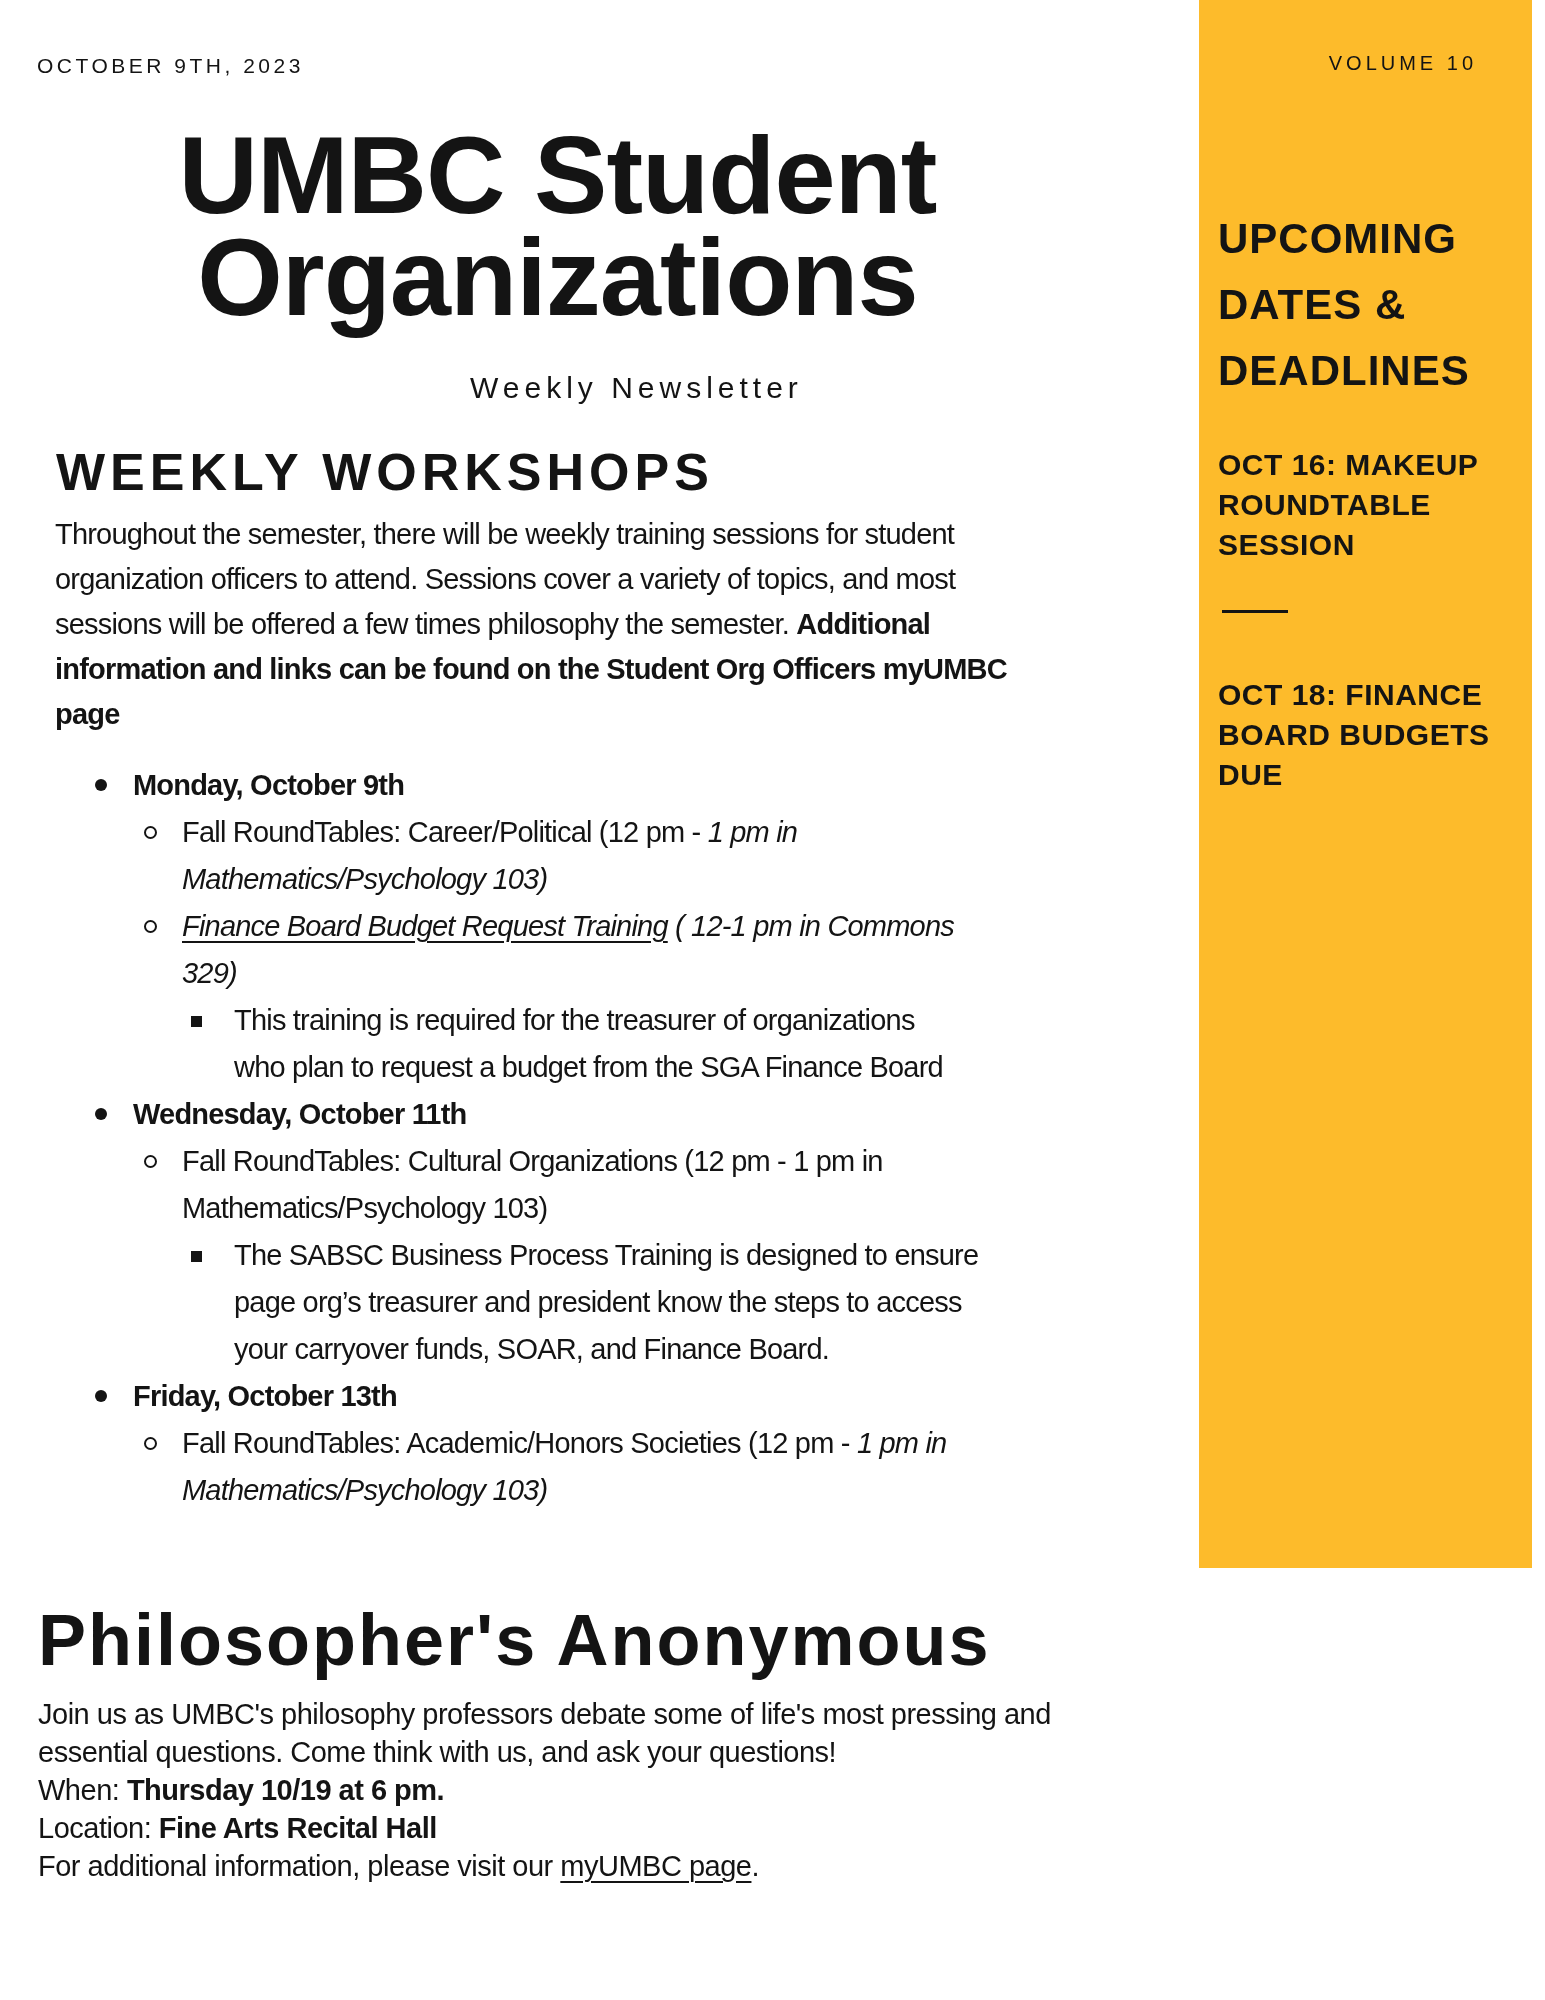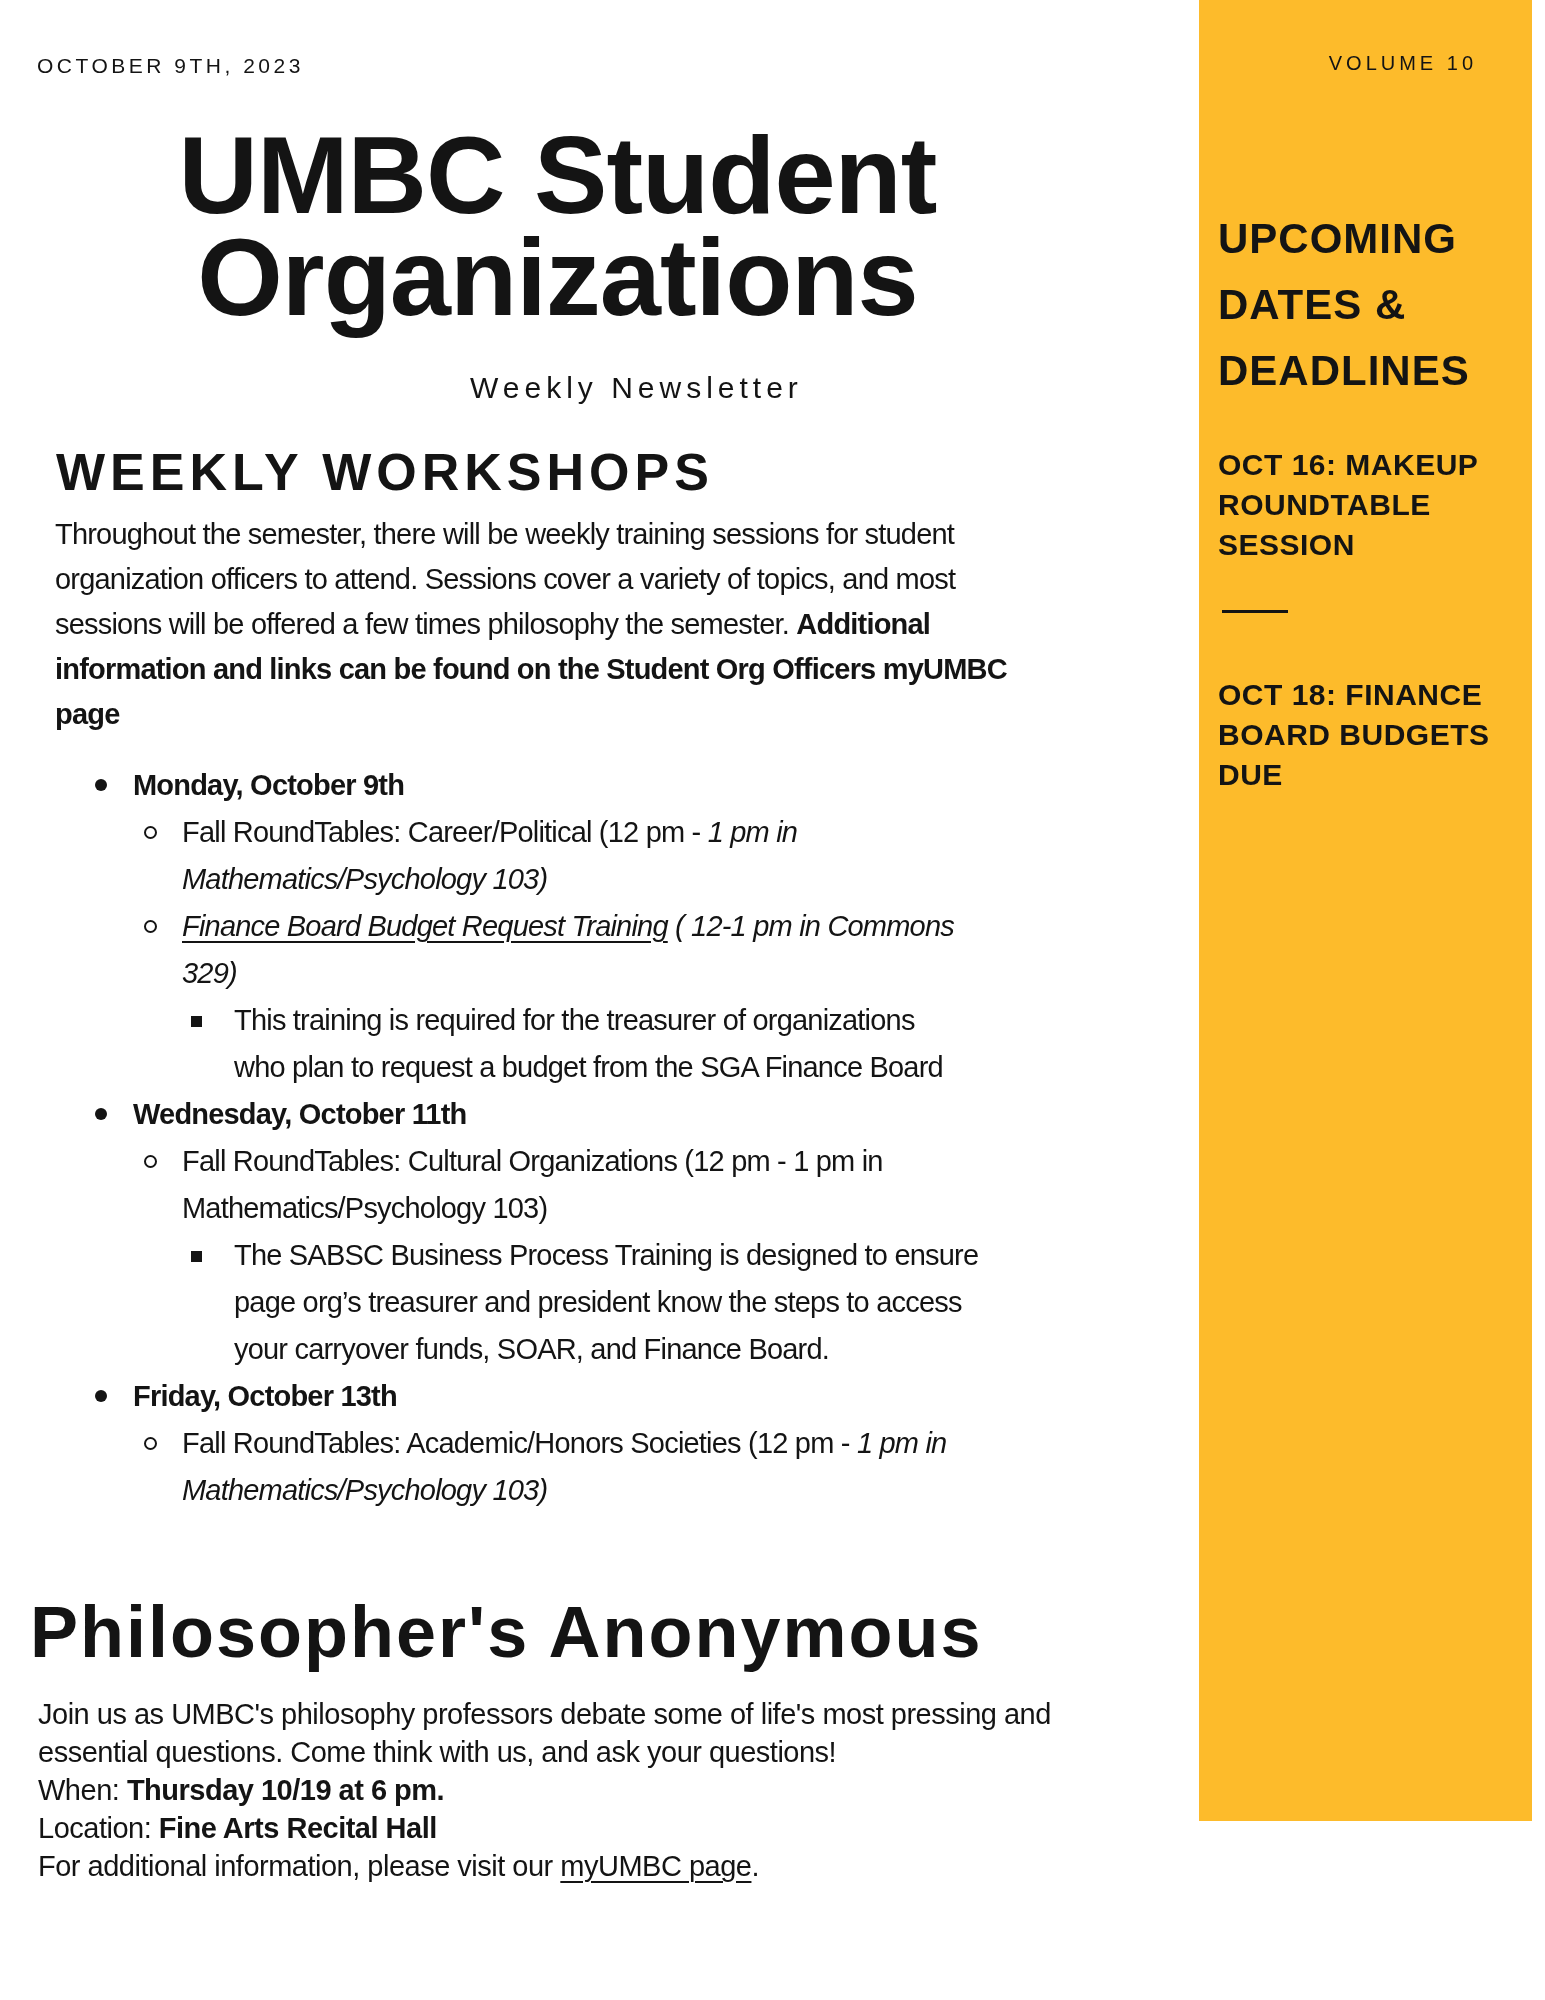--- a/index.html
+++ b/index.html
@@ -1,21 +1,21 @@
 <!DOCTYPE html>
 <html><head>
 <meta charset="utf-8">
 <style>
   html,body{margin:0;padding:0;background:#ffffff;}
   .page{
     position:relative;width:1545px;height:2000px;background:#ffffff;overflow:hidden;
     font-family:"Liberation Sans",sans-serif;color:#141414;
   }
   
-  .sidebar{position:absolute;left:1199px;top:0;width:333px;height:1821px;background:#FDBB2B;}
+  .sidebar{position:absolute;left:1199px;top:0;width:333px;height:1568px;background:#FDBB2B;}
   .volume{position:absolute;top:52px;right:55px;font-size:20px;letter-spacing:4px;white-space:nowrap;}
   .sb-heading{position:absolute;top:206px;left:19px;font-size:42px;font-weight:700;line-height:66px;letter-spacing:1px;}
   .sb-item{position:absolute;left:19px;font-size:30px;font-weight:700;line-height:40px;letter-spacing:.5px;}
   .sb-item.oct16{top:445px;}
   .sb-item.oct18{top:675px;}
   .sb-divider{position:absolute;top:610px;left:23px;width:66px;height:3px;background:#141414;}
   
   .date{position:absolute;top:54px;left:37px;font-size:21px;letter-spacing:3.5px;white-space:nowrap;}
   .title{position:absolute;top:124px;left:0;width:1115px;margin:0;text-align:center;
          font-size:110px;line-height:102px;font-weight:700;letter-spacing:-1px;}
@@ -23,21 +23,21 @@
   .wk-heading{position:absolute;top:442px;left:56px;margin:0;font-size:52px;font-weight:700;letter-spacing:5px;white-space:nowrap;}
   .intro{position:absolute;top:512px;left:55px;width:1130px;font-size:29px;line-height:45px;letter-spacing:-.8px;}
   .list{position:absolute;top:762px;left:0;width:1185px;font-size:29px;line-height:47px;letter-spacing:-.8px;margin-left:24px;}
   .line{position:relative;white-space:nowrap;}
   .l1{padding-left:109px;font-weight:700;}
   .l2{padding-left:158px;}
   .l3{padding-left:210px;}
   .bullet-dot{position:absolute;left:71px;top:17px;width:12px;height:12px;border-radius:50%;background:#141414;}
   .bullet-circle{position:absolute;left:120px;top:17px;width:9px;height:9px;border-radius:50%;border:2.5px solid #141414;background:transparent;}
   .bullet-square{position:absolute;left:167px;top:19px;width:11px;height:11px;background:#141414;}
-  .phil-heading{position:absolute;top:1583px;left:22px;margin:8px;font-size:72px;font-weight:700;letter-spacing:2px;white-space:nowrap;}
+  .phil-heading{position:absolute;top:1583px;left:22px;margin:16px;font-size:72px;font-weight:700;letter-spacing:2px;white-space:nowrap;}
   .phil-para{position:absolute;top:1695px;left:38px;width:1140px;font-size:29px;line-height:38px;letter-spacing:-.5px;}
   .bold{font-weight:700;}
   .it{font-style:italic;}
   .link{text-decoration:underline;text-underline-offset:5px;text-decoration-thickness:2px;color:inherit;cursor:pointer;}
   .it-link{font-style:italic;text-decoration:underline;text-underline-offset:5px;text-decoration-thickness:2px;color:inherit;cursor:pointer;}
 </style>
 </head>
 <body>
 
 <div class="page">

